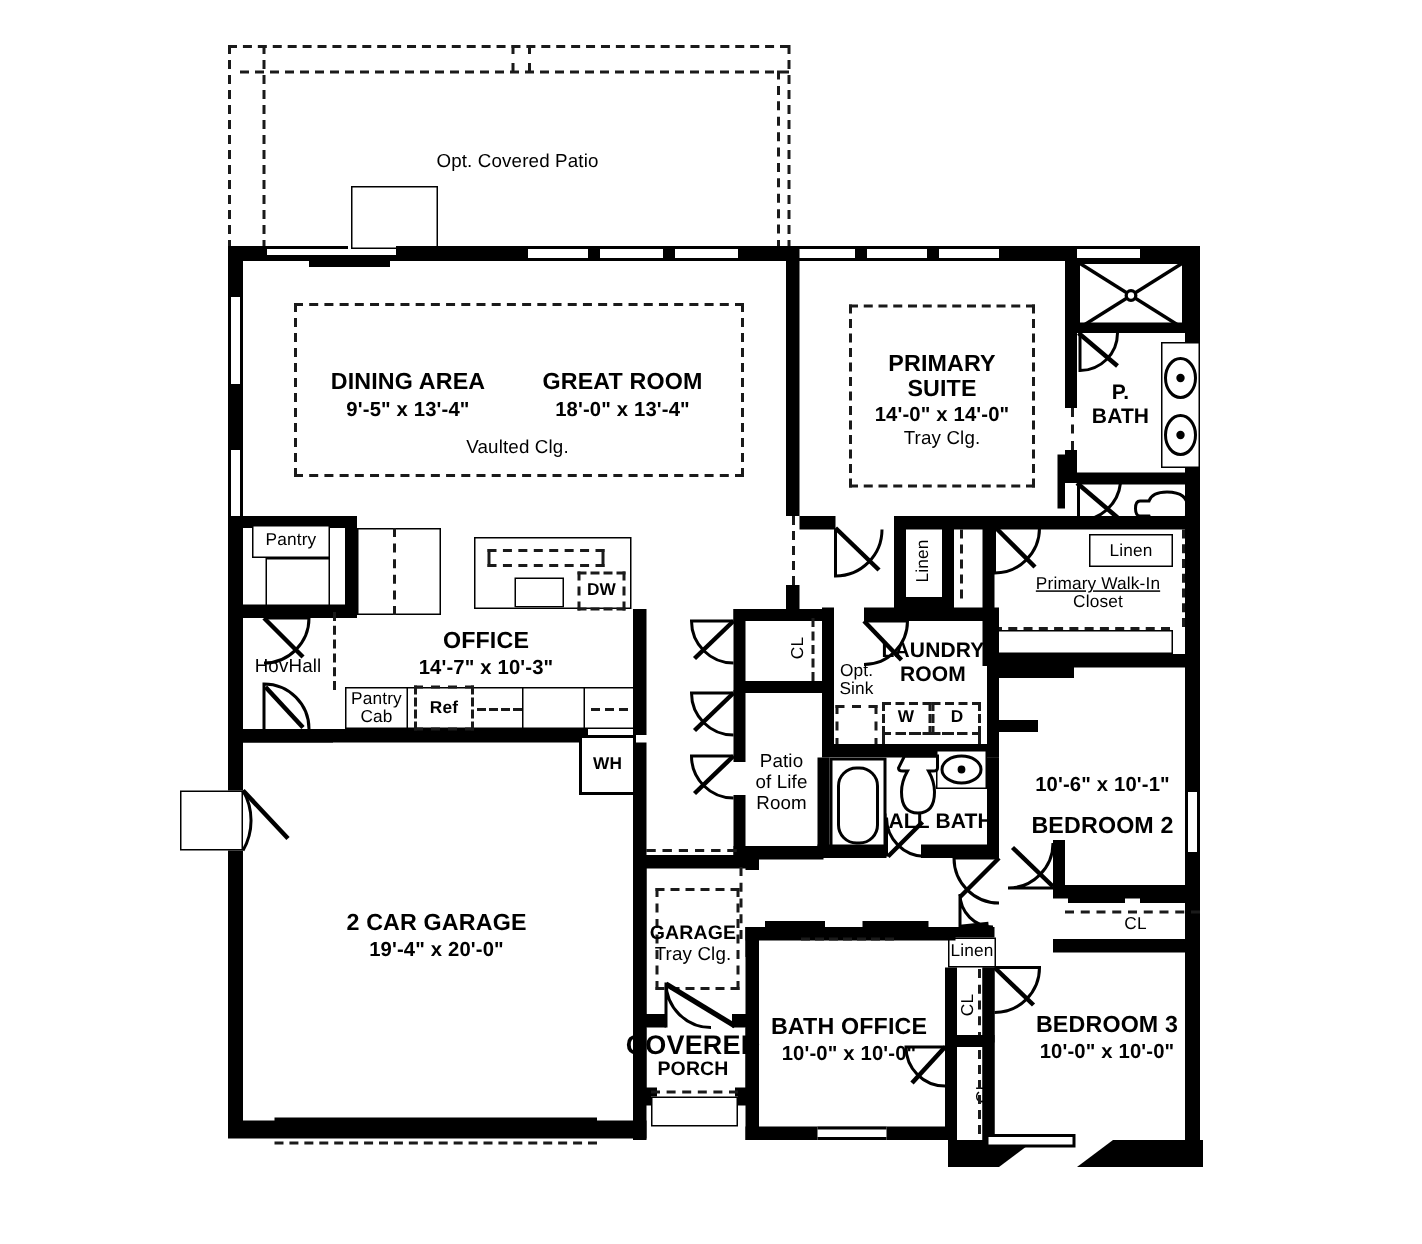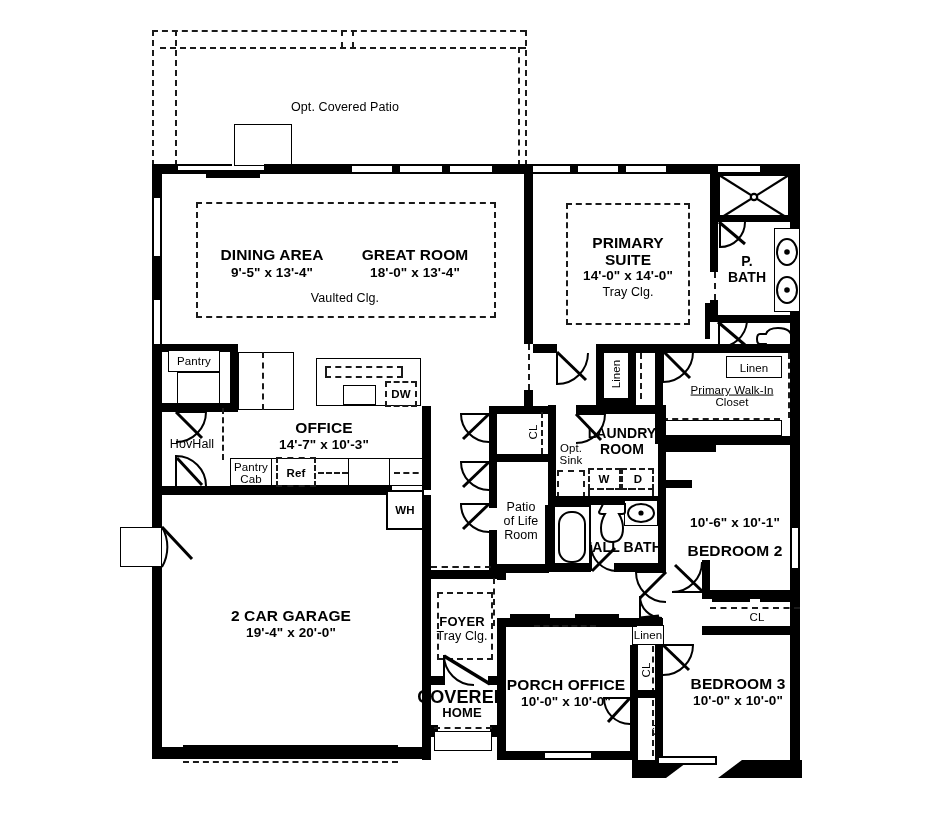--- a/index.html
+++ b/index.html
@@ -274,21 +274,21 @@
   <div class="wall" style="left:630px; top:645px; width:8px; height:50px;"></div>
   <div class="wall" style="left:655px; top:645px; width:8px; height:50px;"></div>
   <div class="lbl tiny rot90" style="left:646px; top:670px;">CL</div>
   <div class="dash-v" style="left:652px; top:646px; height:48px;"></div>
   <div class="wall" style="left:630px; top:690px; width:33px; height:8px;"></div>
   <div class="lbl tiny rot90" style="left:656px; top:728px;">CL</div>
   <div class="wall" style="left:630px; top:698px; width:8px; height:62px;"></div>
   <div class="wall" style="left:655px; top:698px; width:8px; height:62px;"></div>
   <div class="dash-v" style="left:652px; top:700px; height:56px;"></div>
 
-  <div class="lbl room ctr" style="left:566px; top:685px;">PORCH OFFICE</div>
+  <div class="lbl room ctr" style="left:566px; top:685px;">BATH OFFICE</div>
   <div class="lbl dim ctr" style="left:566px; top:702px;">10'-0" x 10'-0"</div>
   <div class="wall" style="left:497px; top:618px; width:140px; height:9px;"></div>
   <div class="thin" style="left:510px; top:614px; width:40px; height:5px;"></div>
   <div class="thin" style="left:575px; top:614px; width:44px; height:5px;"></div>
   <div class="dash-h" style="left:534px; top:625px; width:62px;"></div>
   <div class="wall" style="left:497px; top:618px; width:9px; height:142px;"></div>
   <div class="wall" style="left:497px; top:751px; width:140px; height:9px;"></div>
   <div class="win" style="left:545px; top:751px; width:46px; height:9px;"></div>
 
   <div class="lbl room ctr" style="left:291px; top:616px;">2 CAR GARAGE</div>
@@ -338,31 +338,31 @@
   <div class="box" style="left:386px; top:490px; width:38px; height:40px;"></div>
   <div class="lbl tiny ctr" style="left:405px; top:510px; font-weight:bold;">WH</div>
 
   <div class="wall" style="left:422px; top:406px; width:9px; height:84px;"></div>
   <div class="dash-h" style="left:431px; top:566px; width:60px;"></div>
   <div class="dash-h" style="left:431px; top:574px; width:60px;"></div>
 
   <div class="wall" style="left:422px; top:570px; width:78px; height:9px;"></div>
   <div class="dash-h" style="left:431px; top:566px; width:60px;"></div>
   <div class="dashbox" style="left:437px; top:592px; width:56px; height:68px;"></div>
-  <div class="lbl room ctr" style="left:462px; top:622px; font-size:13px;">FOYER</div>
+  <div class="lbl room ctr" style="left:462px; top:622px; font-size:13px;">GARAGE</div>
   <div class="lbl small ctr" style="left:462px; top:636px;">Tray Clg.</div>
   <div class="wall" style="left:422px; top:570px; width:9px; height:111px;"></div>
   <div class="wall" style="left:422px; top:676px; width:22px; height:9px;"></div>
   <div class="wall" style="left:488px; top:676px; width:12px; height:9px;"></div>
   <div class="dash-v" style="left:493px; top:578px; height:48px;"></div>
   <div class="wall" style="left:497px; top:570px; width:9px; height:10px;"></div>
   <div class="wall" style="left:497px; top:618px; width:9px; height:20px;"></div>
 
   <div class="lbl room ctr" style="left:462px; top:697px; font-size:18px;">COVERED</div>
-  <div class="lbl room ctr" style="left:462px; top:713px; font-size:13px;">HOME</div>
+  <div class="lbl room ctr" style="left:462px; top:713px; font-size:13px;">PORCH</div>
   <div class="wall" style="left:422px; top:685px; width:9px; height:46px;"></div>
   <div class="wall" style="left:497px; top:685px; width:9px; height:46px;"></div>
   <div class="wall" style="left:422px; top:725px; width:16px; height:12px;"></div>
   <div class="wall" style="left:490px; top:725px; width:16px; height:12px;"></div>
   <div class="dash-h" style="left:434px; top:727px; width:58px;"></div>
   <div class="boxthin" style="left:434px; top:731px; width:58px; height:20px;"></div>
 
   <div class="wall" style="left:431px; top:737px; width:0px; height:0px;"></div>
 
   <svg class="ovl" viewBox="0 0 948 829">

